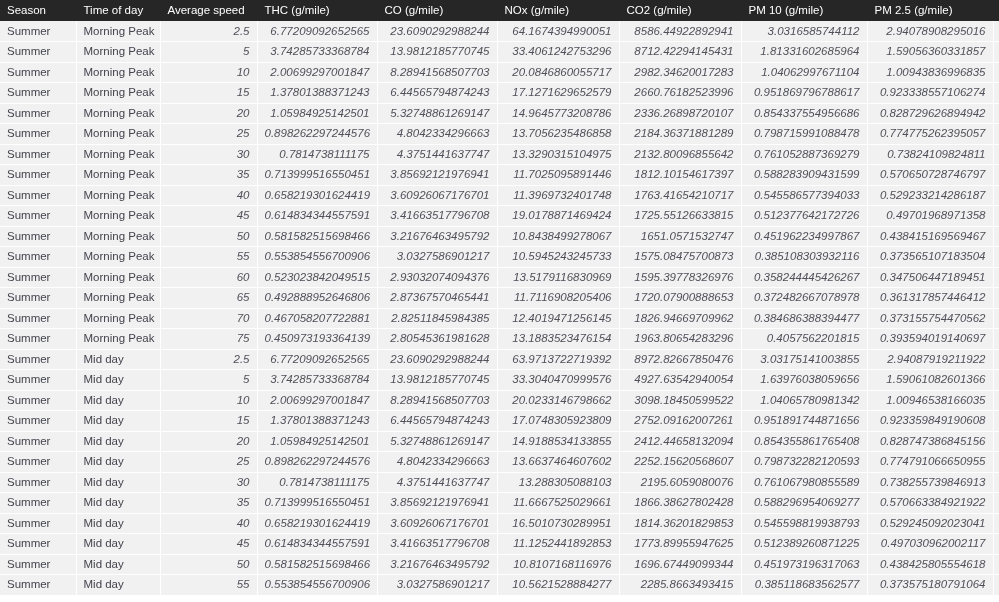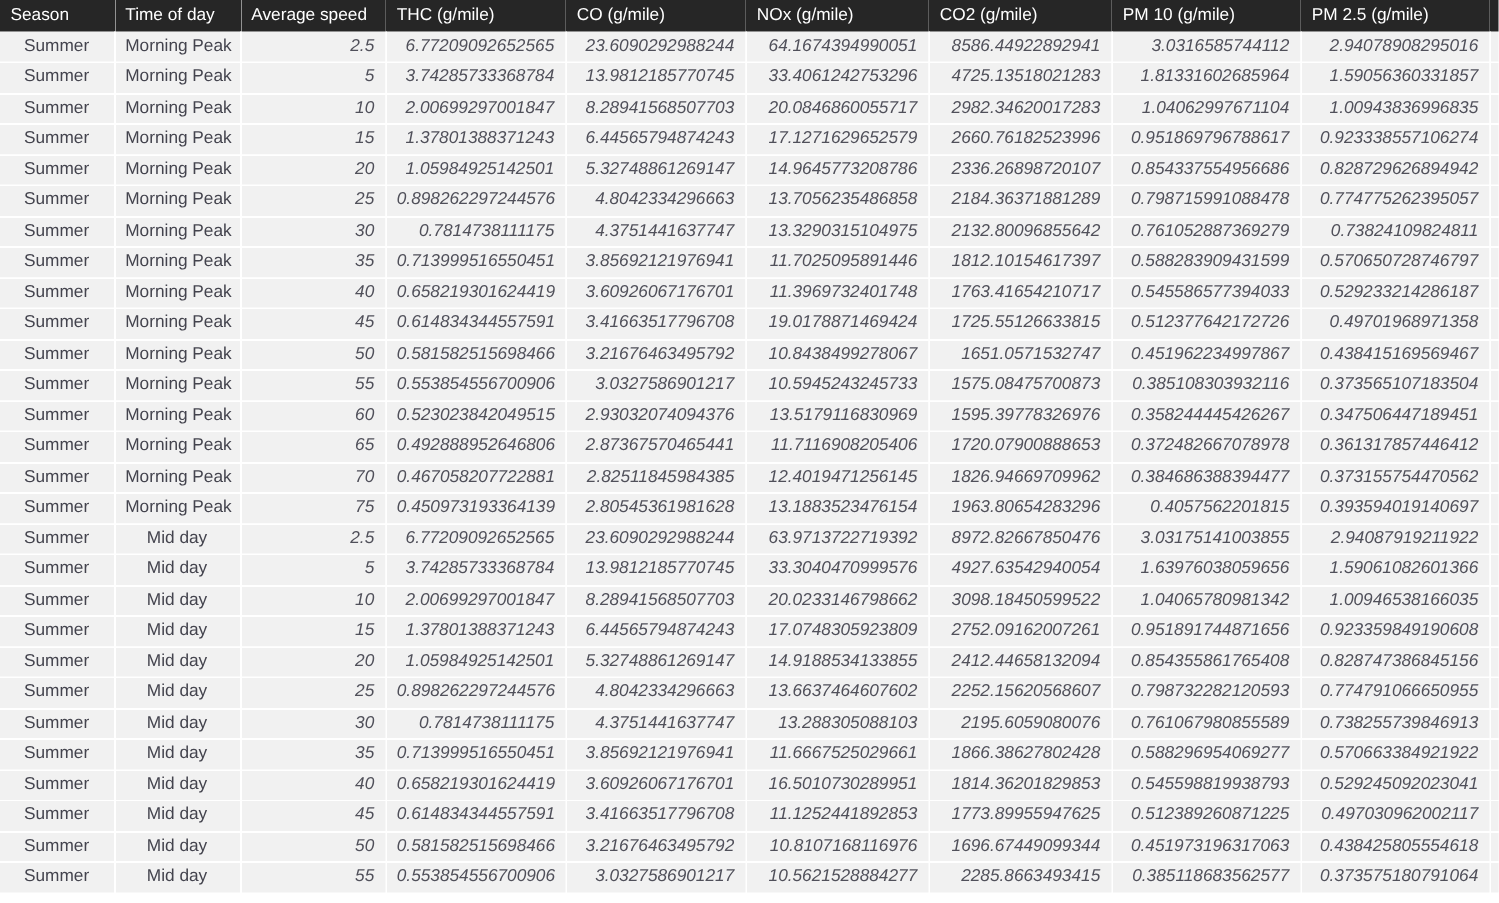--- a/index.html
+++ b/index.html
@@ -41,21 +41,21 @@
     padding: 2px 7px 3px 7px;
     height: 20.5px;
     box-sizing: border-box;
     white-space: nowrap;
     overflow: hidden;
     border-bottom: 1px solid #ffffff;
     border-right: 1px solid #ffffff;
     vertical-align: middle;
   }
   table.data-grid tbody td.cat {
-    text-align: center;
+    text-align: left;
     font-style: normal;
     color: #44444e;
   }
   table.data-grid tbody td.num {
     text-align: right;
     font-style: italic;
     color: #50505a;
   }
   table.data-grid tbody tr td:last-child,
   table.data-grid thead th:last-child {
@@ -119,21 +119,21 @@
         <td class="num">2.94078908295016</td>
         <td class="num">1.0489609431604</td>
       </tr>
       <tr>
         <td class="cat">Summer</td>
         <td class="cat">Morning Peak</td>
         <td class="num">5</td>
         <td class="num">3.74285733368784</td>
         <td class="num">13.9812185770745</td>
         <td class="num">33.4061242753296</td>
-        <td class="num">4725.13518021283</td>
+        <td class="num">8712.42294145431</td>
         <td class="num">1.81331602685964</td>
         <td class="num">1.59056360331857</td>
         <td class="num">0.674708818260073</td>
       </tr>
       <tr>
         <td class="cat">Summer</td>
         <td class="cat">Morning Peak</td>
         <td class="num">10</td>
         <td class="num">2.00699297001847</td>
         <td class="num">8.28941568507703</td>

